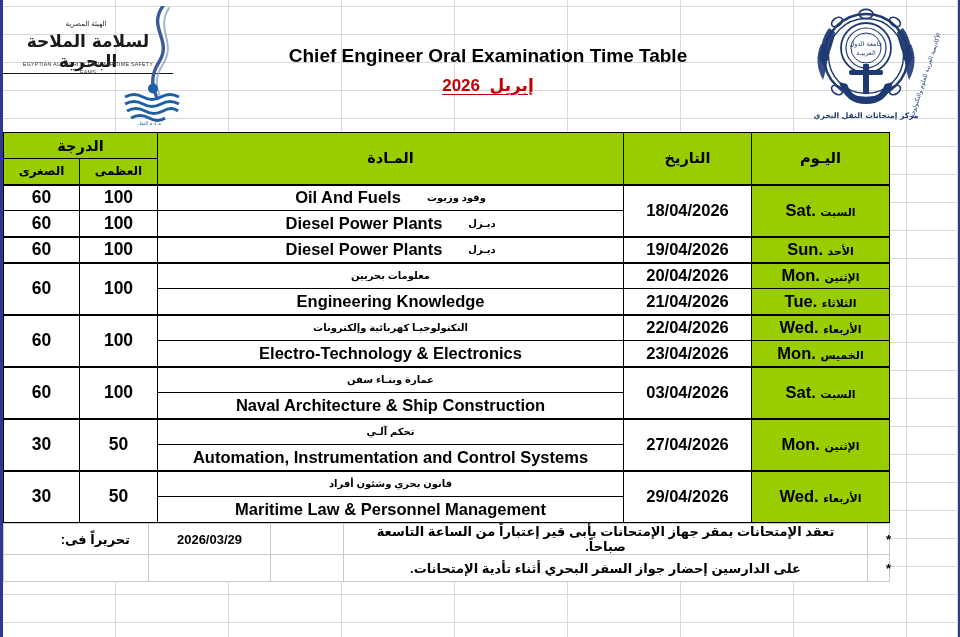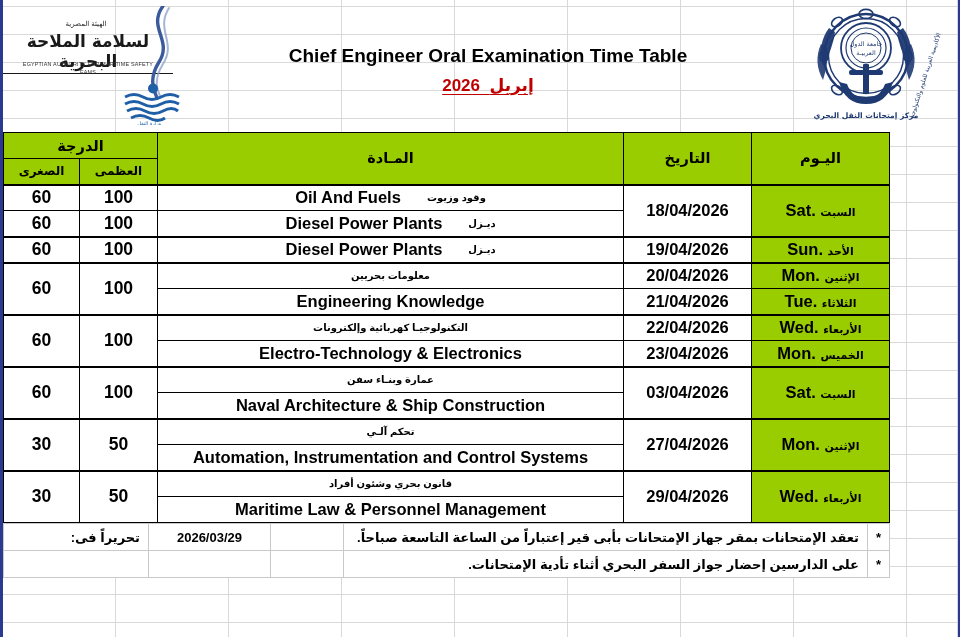--- a/index.html
+++ b/index.html
@@ -179,28 +179,28 @@
   table.notes {
     position: relative;
     z-index: 2;
     border-collapse: collapse;
     table-layout: fixed;
     width: 886px;
     margin-top: 0;
   }
   table.notes td {
     border: 1px solid #c9c9c9;
-    padding: 0 8px;
+    padding: 0 18px;
     height: 27px;
     font-size: 13px;
     font-weight: bold;
     color: #000;
     background: #ffffff;
   }
-  td.note-text { direction: rtl; text-align: right; font-size: 13.2px; }
+  td.note-text { direction: rtl; text-align: center; font-size: 13.2px; }
   td.note-star { text-align: center; width: 22px; font-size: 13px; }
   td.note-blank { border-color: #c9c9c9; }
   td.issued-label { text-align: right; direction: rtl; font-size: 14.5px; width: 145px; }
   td.issued-value { text-align: center; font-size: 15.5px; width: 122px; }
 </style>
 </head>
 <body>
 
 <div id="page">
 

